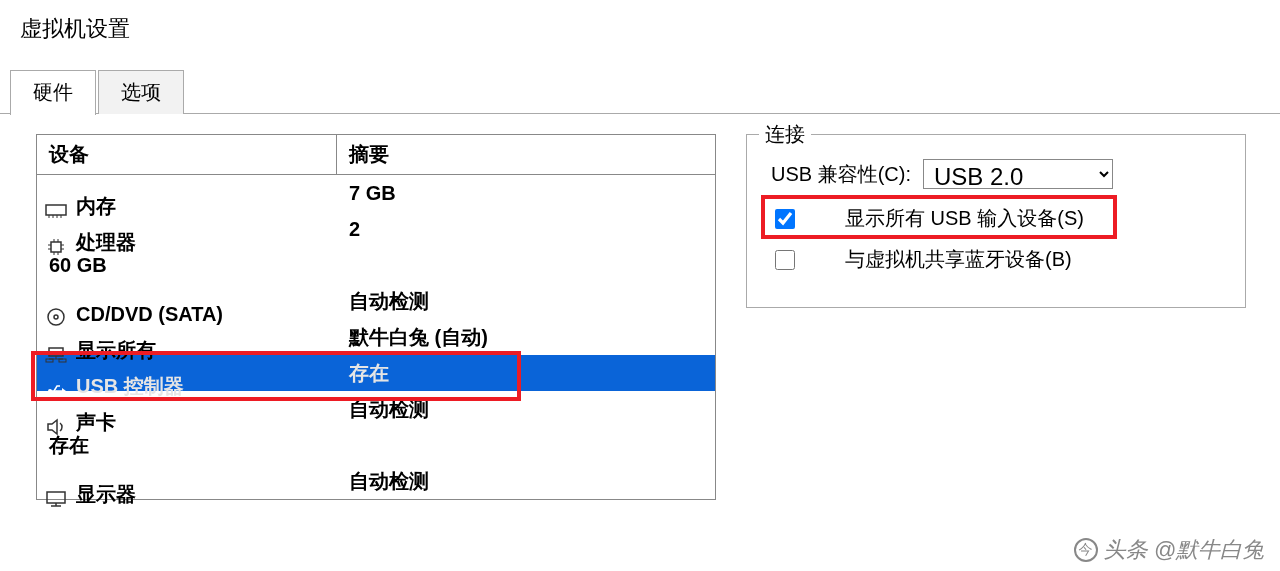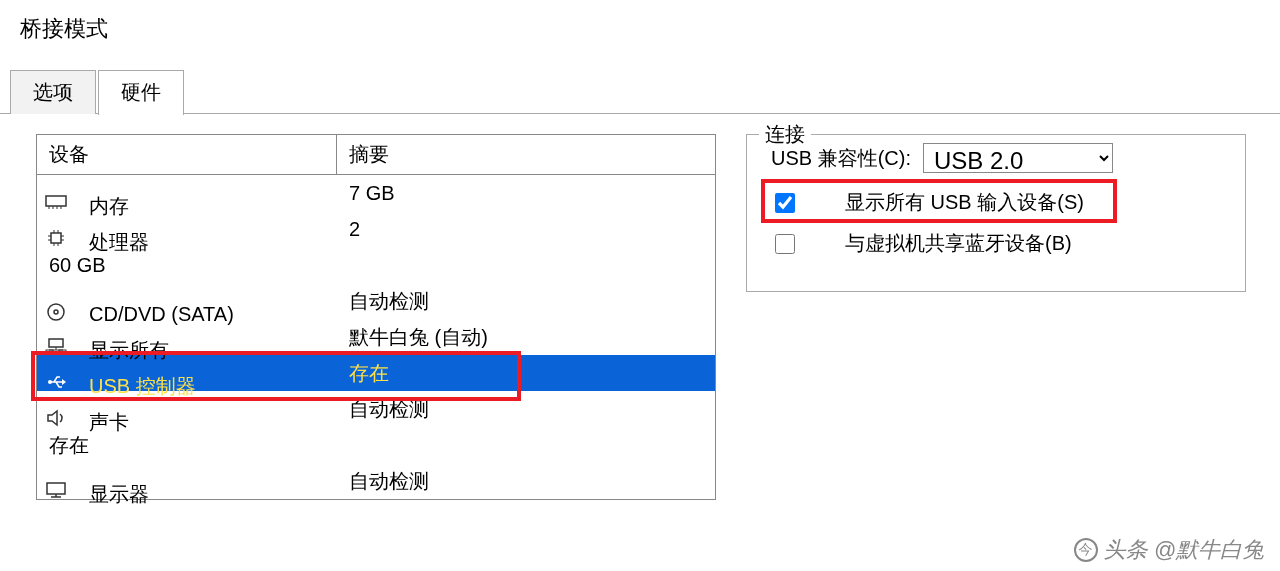--- a/index.html
+++ b/index.html
@@ -45,47 +45,48 @@
     border-top: 1px solid #aaa;
     margin-top: -1px;
     padding: 20px 20px 0 36px;
     display: flex;
     gap: 30px;
   }
   .device-panel {
     width: 680px;
     border: 1px solid #888;
     position: relative;
+    font-weight: bold;
   }
   .header-row {
     display: flex;
     border-bottom: 1px solid #888;
   }
   .header-cell {
     padding: 6px 12px;
     font-size: 20px;
   }
   .col-name { flex: 0 0 300px; border-right: 1px solid #888; }
   .col-summary { flex: 1; }
   .device-row {
     display: flex;
     align-items: center;
     height: 36px;
     font-size: 20px;
     cursor: default;
   }
   .device-row.selected {
     background: #0a64d8;
-    color: #fde047;
+    color: #e5e5e5;
   }
   .device-row .col-name {
     border-right: none;
     display:flex;
-    align-items:flex-start;
-    gap: 22px;
+    align-items:flex-end;
+    gap: 9px;
     padding-left: 8px;
     margin-top: 26px;
   }
   .device-row .col-summary {
     padding-left: 12px;
   }
   .dev-icon {
     width: 22px;
     height: 18px;
     display: inline-flex;
@@ -102,21 +103,21 @@
     width: 490px;
     height: 50px;
     pointer-events: none;
   }
   .right-panel {
     flex: 1;
   }
   .groupbox {
     position: relative;
     border: 1px solid #aaa;
-    padding: 8px 12px 20px 24px;
+    padding: 24px 12px 20px 24px;
     width: 500px;
   }
   .groupbox-title {
     position: absolute;
     top: -14px;
     left: 12px;
     background: #fff;
     padding: 0 6px;
     font-size: 20px;
   }
@@ -179,25 +180,25 @@
     align-items:center;
     justify-content:center;
     font-style: normal;
     font-size:14px;
   }
 </style>
 </head>
 <body>
 
 <div class="window">
-  <div class="title-bar">桥接模式</div>
+  <div class="title-bar">虚拟机设置</div>
 
   <div class="tab-strip">
+    <div class="tab active">硬件</div>
     <div class="tab">选项</div>
-    <div class="tab active">硬件</div>
   </div>
 
   <div class="content-area">
 
     <div class="device-panel">
       <div class="header-row">
         <div class="header-cell col-name">设备</div>
         <div class="header-cell col-summary">摘要</div>
       </div>
 

